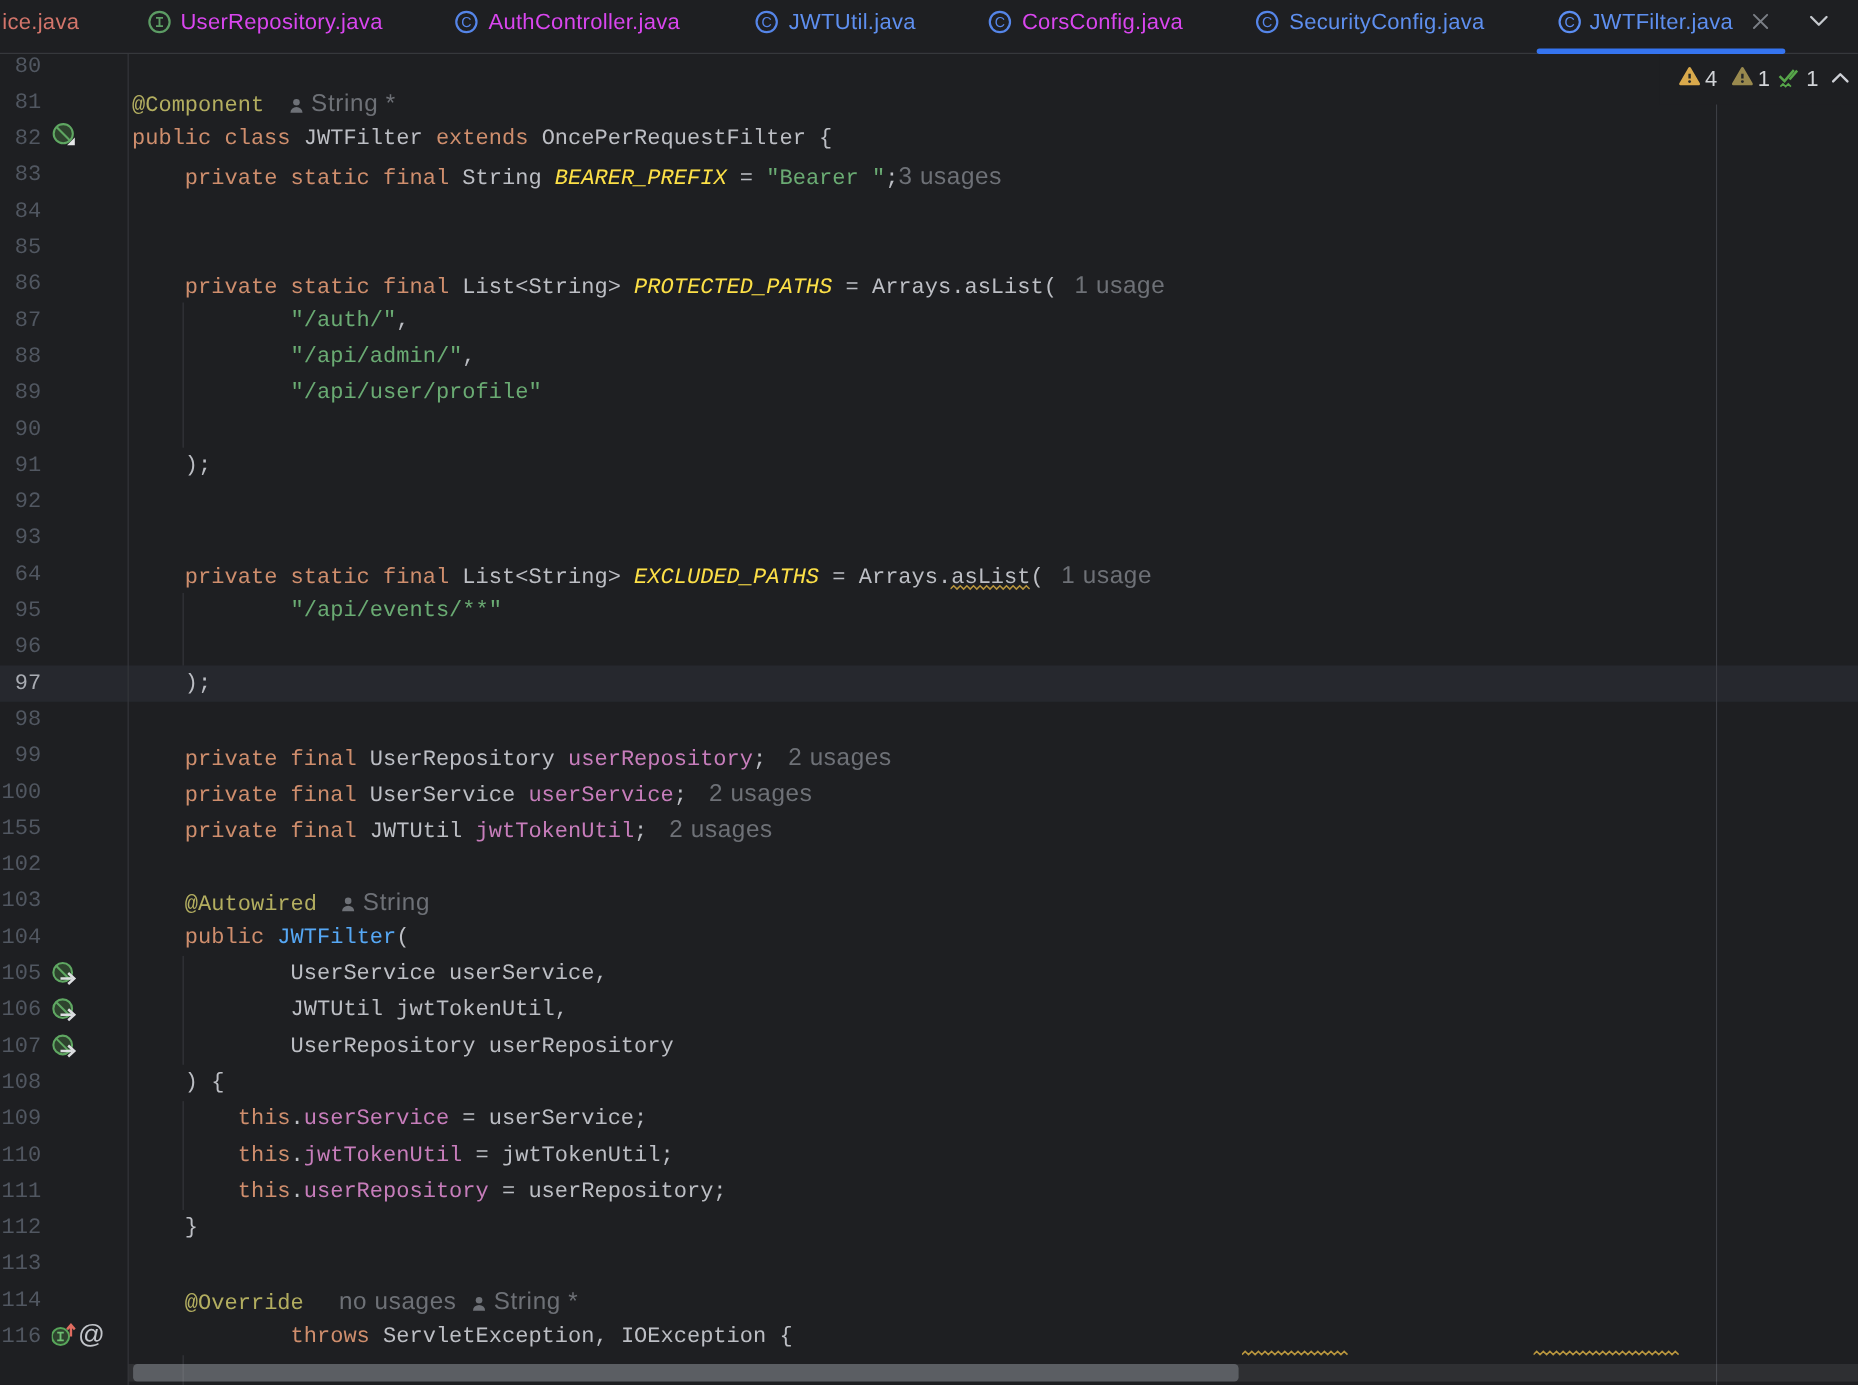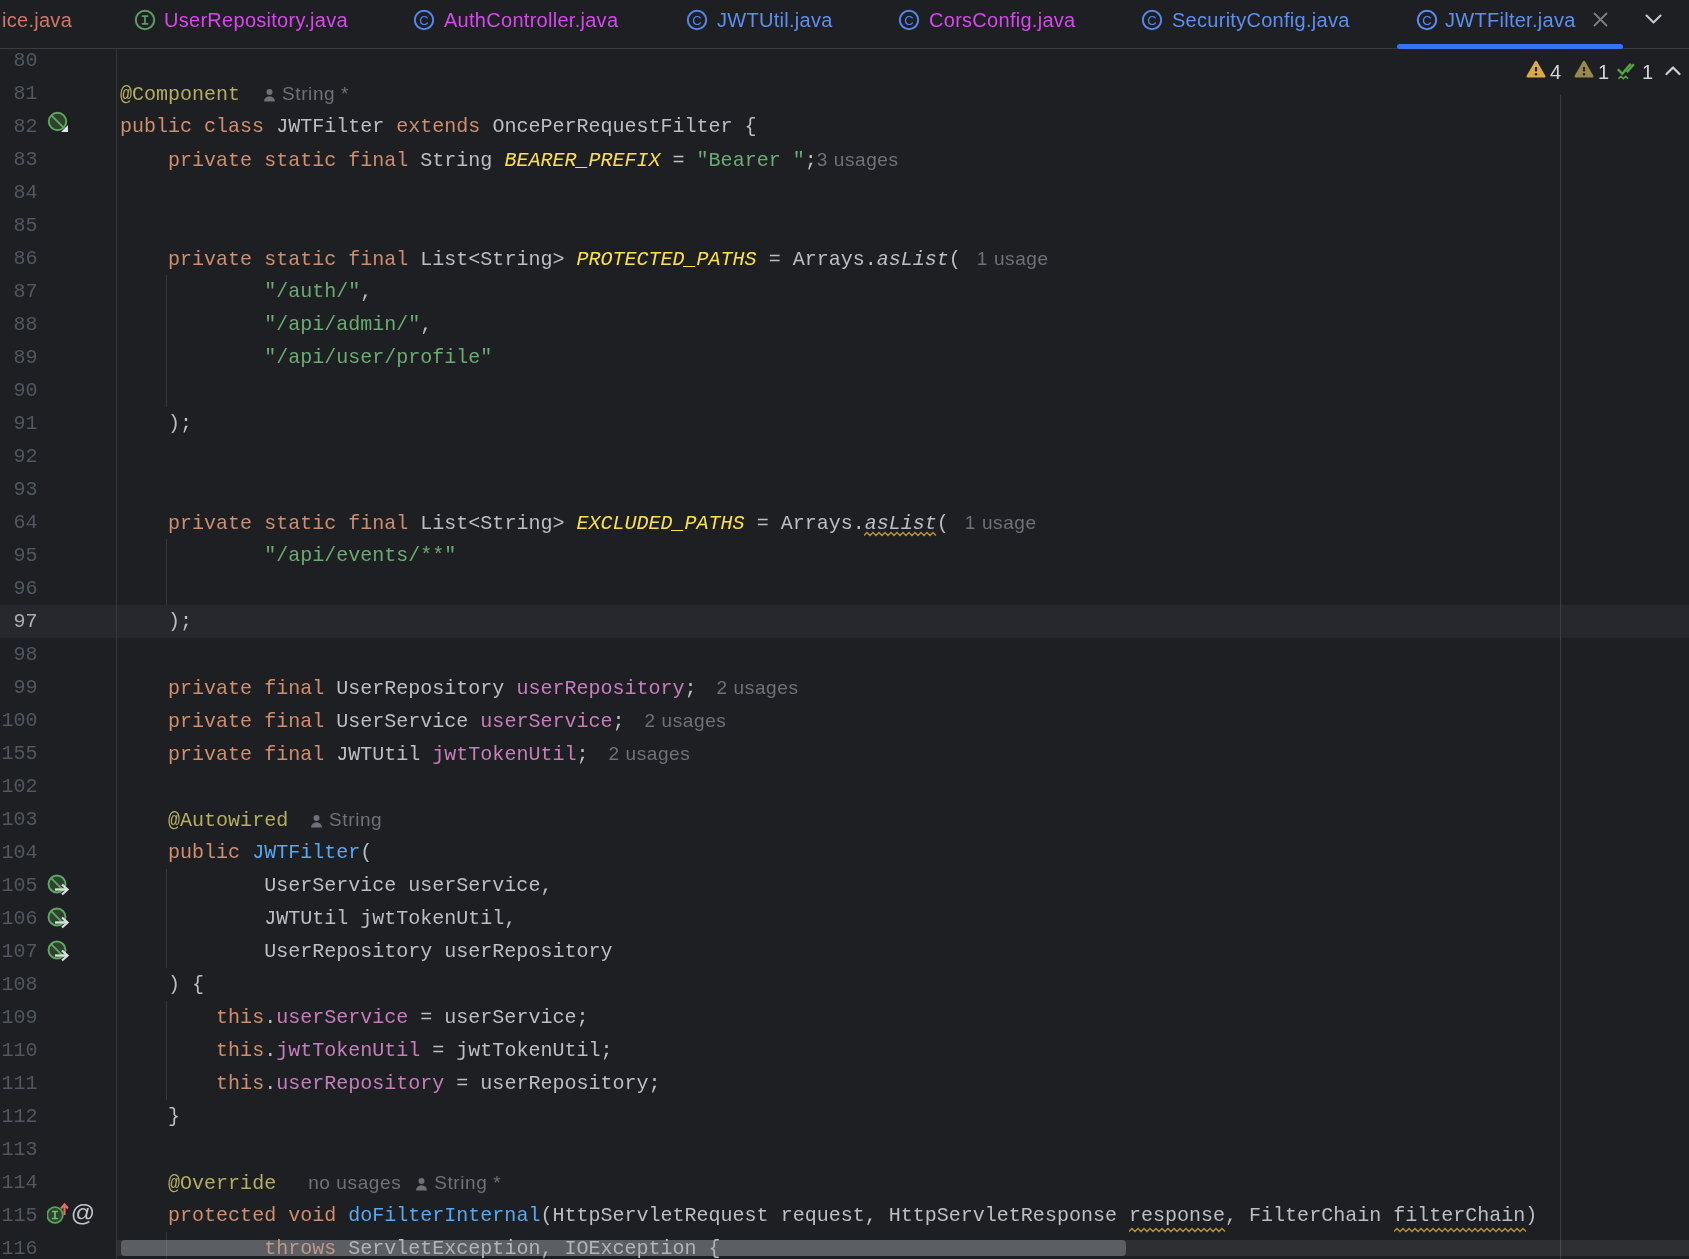--- a/index.html
+++ b/index.html
@@ -19,22 +19,22 @@
 #code{position:absolute;left:0;top:-5px;width:1689px}
 .ln{position:relative;height:33px;line-height:33px;font-size:20.02px;white-space:pre;color:#bcbec4}
 .num{position:absolute;left:0;top:0;width:37.5px;text-align:right;color:#515761}
 .cd{position:absolute;left:120px;top:0}
 .k{color:#cf8e6d}
 .s{color:#6aab73}
 .cns{color:#fde047;font-style:italic}
 .fld{color:#c77dbb}
 .ann{color:#b3ae60}
 .mth{color:#56a8f5}
-.it{font-style:italic}
-.h{font-family:"Liberation Sans",sans-serif;font-size:19px;letter-spacing:0.6px;color:#6e7177}
+.it{}
+.h{font-family:"Liberation Sans",sans-serif;font-size:22px;letter-spacing:0.6px;color:#6e7177}
 .gico{position:absolute}
 .sq{position:absolute}
 
 #sbtrack{position:absolute;left:117px;top:1191px;width:1572px;height:16px;background:rgba(255,255,255,0.075)}
 #sbthumb{position:absolute;left:4px;top:0px;width:1005px;height:16px;background:rgba(155,159,167,0.42);border-radius:4px}
 
 #iw{position:absolute;right:0;top:0;width:180px;height:46px;background:#1e1f22}
 .iwn{position:absolute;top:0;height:46px;line-height:46px;font-family:"Liberation Sans",sans-serif;font-size:20px;color:#d2d4d8}
 </style>
 </head>
@@ -127,21 +127,20 @@
 <div class="ln"><span class="num">108</span><span class="cd">    ) {</span></div>
 <div class="ln"><span class="num">109</span><span class="cd">        <span class="k">this</span>.<span class="fld">userService</span> = userService;</span></div>
 <div class="ln"><span class="num">110</span><span class="cd">        <span class="k">this</span>.<span class="fld">jwtTokenUtil</span> = jwtTokenUtil;</span></div>
 <div class="ln"><span class="num">111</span><span class="cd">        <span class="k">this</span>.<span class="fld">userRepository</span> = userRepository;</span></div>
 <div class="ln"><span class="num">112</span><span class="cd">    }</span></div>
 <div class="ln"><span class="num">113</span><span class="cd"> </span></div>
 <div class="ln"><span class="num">114</span><span class="cd">    <span class="ann">@Override</span><span class="h" style="margin-left:32px">no usages</span><span class="h" style="margin-left:14px"><svg width="13" height="14" viewBox="0 0 13 14" style="vertical-align:-2px">
                 <circle cx="6.5" cy="4" r="3" fill="#6e7177"></circle>
                 <path d="M1 13.5 a5.5 5.2 0 0 1 11 0 Z" fill="#6e7177"></path>
               </svg> String *</span></span></div>
-<div class="ln"><span class="num">115</span><span class="cd">    <span class="k">protected void </span><span class="mth">doFilterInternal</span>(HttpServletRequest request, HttpServletResponse response, FilterChain filterChain)</span></div>
 <div class="ln"><span class="num">116</span><span class="cd">            <span class="k">throws</span> ServletException, IOException {</span></div>
 </div>
 <svg class="gico" style="left:47px;top:62px" width="22" height="22" viewBox="0 0 22 22">
         <circle cx="10.5" cy="10.5" r="8.7" fill="#2e432e" stroke="#5fa762" stroke-width="1.9"></circle>
         <line x1="4.6" y1="4.6" x2="16.4" y2="16.4" stroke="#5fa762" stroke-width="1.9"></line>
         <polygon points="14,21 21,21 21,14" fill="#e6e7e9"></polygon>
       </svg>
 <svg class="gico" style="left:47px;top:825px" width="23" height="22" viewBox="0 0 23 22">
         <circle cx="10" cy="10" r="8.5" fill="#2e432e" stroke="#5fa762" stroke-width="1.9"></circle>
         <line x1="4.2" y1="4.2" x2="15.8" y2="15.8" stroke="#5fa762" stroke-width="1.9"></line>

